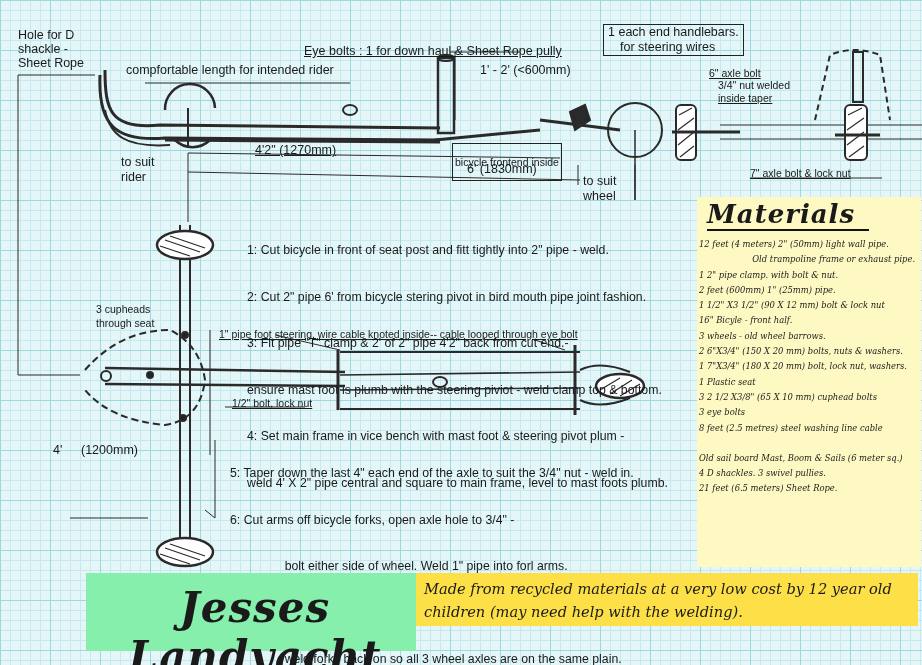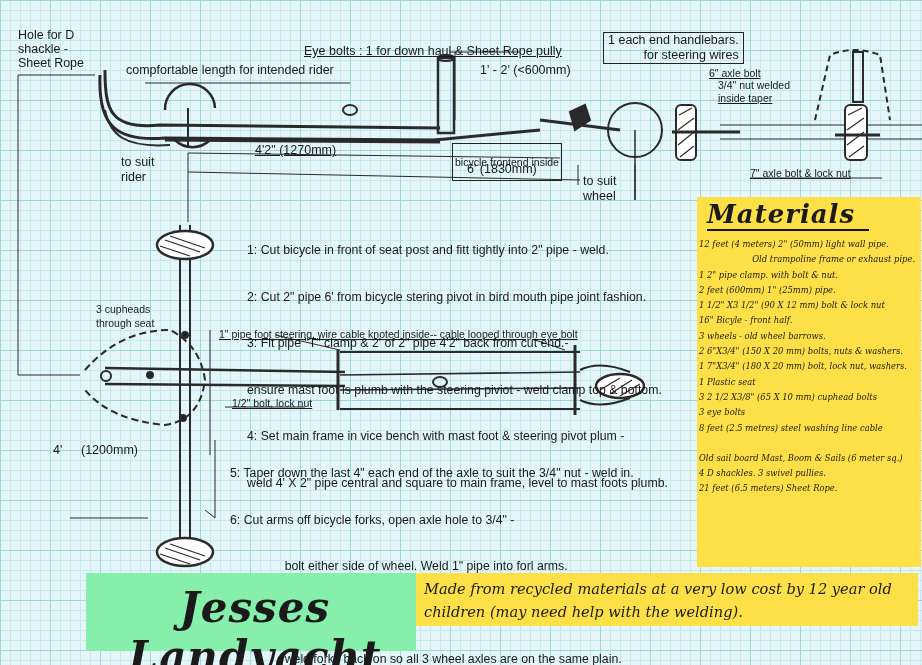--- a/index.html
+++ b/index.html
@@ -10,21 +10,21 @@
       linear-gradient(#9fd7e0 1px, transparent 1px),
       linear-gradient(90deg,#9fd7e0 1px, transparent 1px),
       linear-gradient(#c6e9ef 1px, transparent 1px),
       linear-gradient(90deg,#c6e9ef 1px, transparent 1px);
     background-size:50px 50px,50px 50px,10px 10px,10px 10px;
   }
   .lbl{position:absolute;font-size:12.5px;line-height:14px;white-space:nowrap;}
   .ul{text-decoration:underline;}
   .box{border:1px solid #222;padding:0 4px;background:transparent;}
   .steps{position:absolute;font-size:12.3px;line-height:15.5px;white-space:pre;}
-  .mat{position:absolute;left:697px;top:197px;width:224px;height:370px;background:#fde047;}
+  .mat{position:absolute;left:697px;top:197px;width:224px;height:370px;background:#fef9c3;}
   .mat-title{position:absolute;left:10px;top:2px;font-family:"DejaVu Serif",serif;font-style:italic;font-weight:bold;font-size:26px;letter-spacing:1px;border-bottom:2px solid #111;padding-right:14px;}
   .mat-list{position:absolute;left:2px;top:40px;font-family:"DejaVu Serif",serif;font-style:italic;font-size:8.4px;line-height:15.3px;}
   .mat-list div{white-space:nowrap;}
   .banner1{position:absolute;left:86px;top:573px;width:330px;height:78px;background:#86efac;text-align:center;}
   .banner1 span{position:absolute;left:8px;top:10px;font-family:"DejaVu Serif",serif;font-style:italic;font-weight:bold;font-size:42px;letter-spacing:1px;}
   .banner2{position:absolute;left:416px;top:573px;width:502px;height:53px;background:#fde047;}
   .banner2 span{position:absolute;left:8px;top:4px;width:495px;font-family:"DejaVu Serif",serif;font-style:italic;font-size:14.6px;line-height:23px;}
   svg{position:absolute;left:0;top:0;}
 </style>
 </head>
@@ -109,21 +109,21 @@
   <line x1="225" y1="407" x2="305" y2="407" stroke-width="1"></line>
 </svg>
 
 <div class="lbl" style="left:18px;top:28px;">
   <div>Hole for D</div>
   <div>shackle -</div>
   <div>Sheet Rope</div>
 </div>
 <div class="lbl" style="left:126px;top:63px;">compfortable length for intended rider</div>
 <div class="lbl ul" style="left:304px;top:20px;margin-top:24px;">Eye bolts : 1 for down haul &amp; Sheet Rope pully</div>
-<div class="lbl box" style="left:603px;top:32px;line-height:15px;text-align:right;">
+<div class="lbl box" style="left:603px;top:24px;line-height:15px;">
   <div>1 each end handlebars.</div>
   <div style="padding-left:12px;">for steering wires</div>
 </div>
 <div class="lbl" style="left:480px;top:63px;">1' - 2' (&lt;600mm)</div>
 <div class="lbl" style="left:121px;top:155px;line-height:15px;">
   <div>to suit</div>
   <div>rider</div>
 </div>
 <div class="lbl ul" style="left:255px;top:143px;">4'2" (1270mm)</div>
 <div class="lbl box" style="left:452px;top:143px;font-size:10.5px;line-height:12px;padding:12px 2px;">bicycle frontend inside</div>

